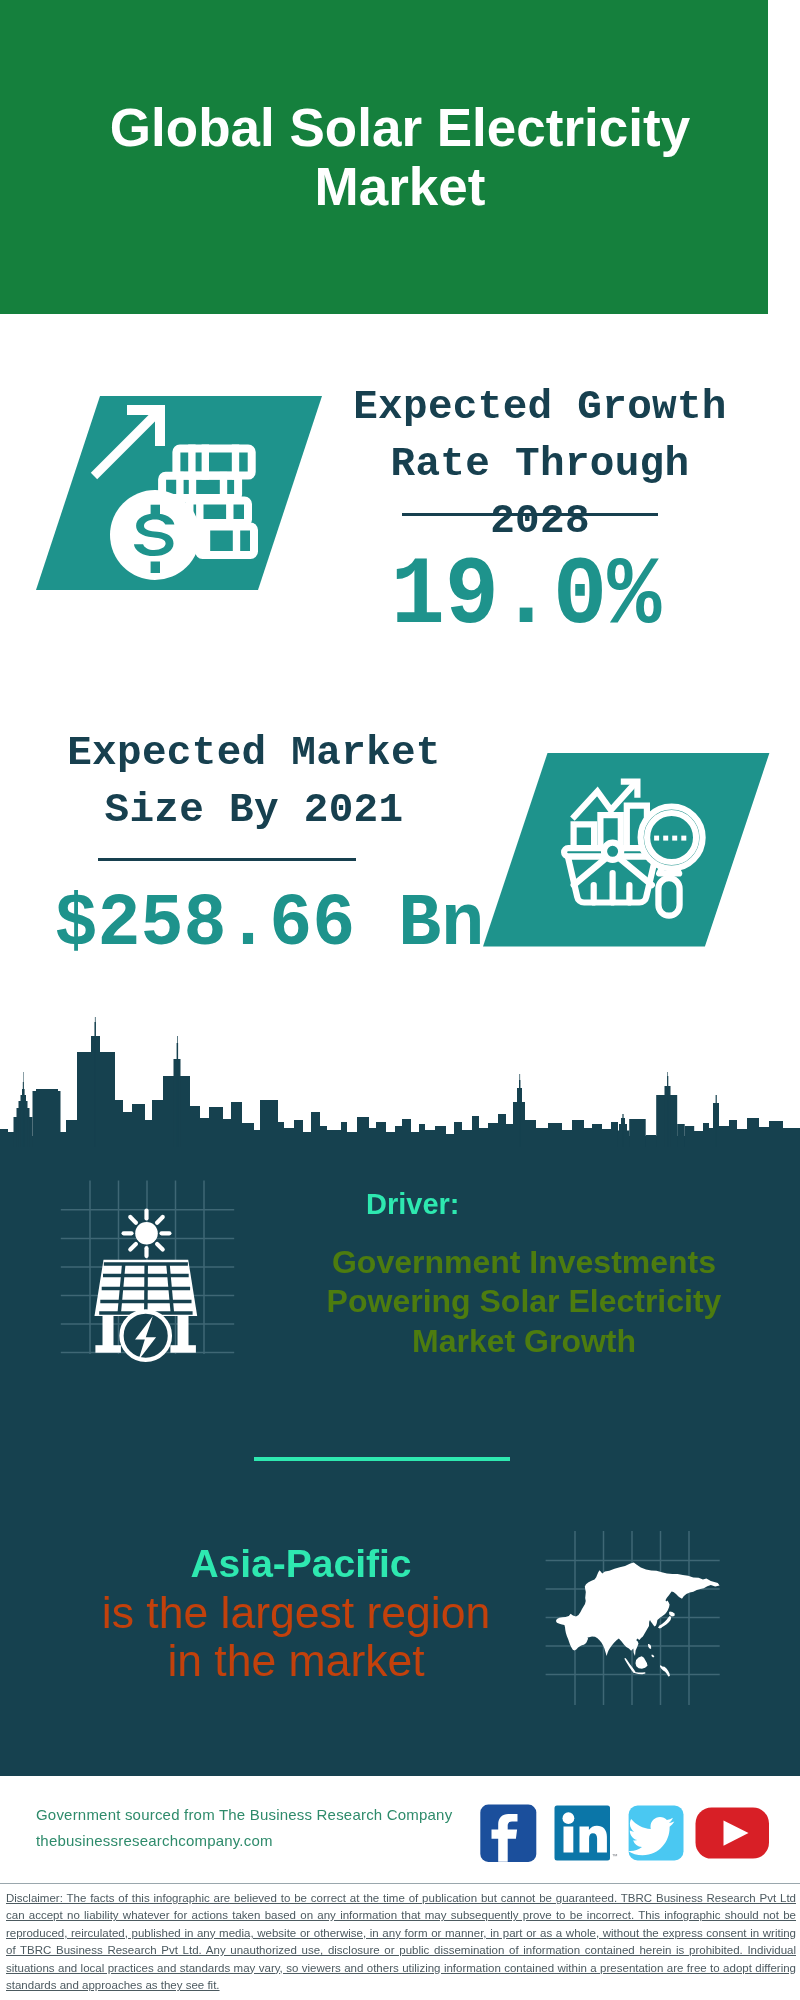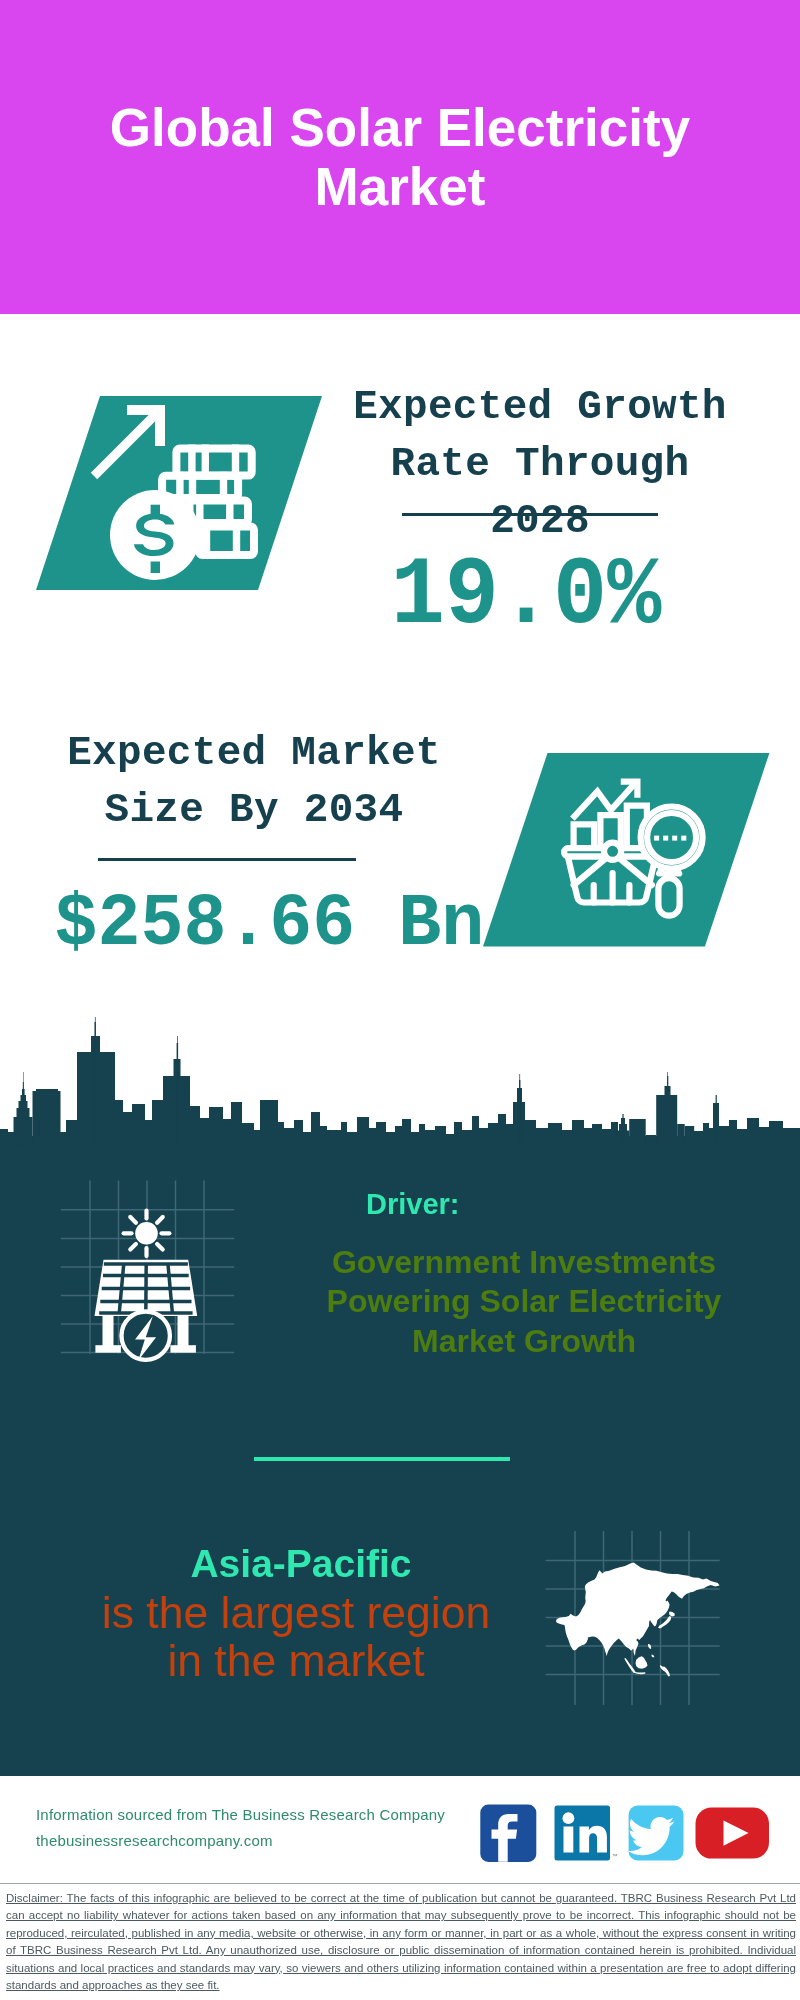--- a/index.html
+++ b/index.html
@@ -1,20 +1,20 @@
 <!DOCTYPE html>
 <html><head>
 <meta charset="utf-8">
 <style>
   html,body{margin:0;padding:0;}
   body{width:800px;height:2000px;background:#ffffff;font-family:"Liberation Sans",sans-serif;overflow:hidden;-webkit-font-smoothing:antialiased;}
   .page{position:relative;width:800px;height:2000px;overflow:hidden;}
 
   
-  .hdr{position:absolute;left:0;top:0;width:800px;height:314px;background:#d946ef;}
+  .hdr{position:absolute;left:0;top:0;width:724px;height:314px;background:#15803d;padding-left:44px;}
   .hdr h1{position:absolute;left:100px;top:98px;width:600px;margin:0;text-align:center;color:#fff;
           font-size:53px;font-weight:700;line-height:59px;}
   .statwrap{position:absolute;font-family:Liberation Mono, monospace;}
   .stat-head{position:absolute;width:100%;text-align:center;color:#17404f;font-size:41px;font-weight:700;line-height:57px;letter-spacing:0.3px;}
   .rule{position:absolute;height:3px;background:#17404f;}
   .bignum{position:absolute;width:100%;white-space:nowrap;text-align:center;color:#1e938c;font-size:97px;font-weight:700;line-height:97px;transform:scaleX(0.93);}
   .bignum2{font-size:75px;line-height:75px;transform:scaleX(0.955);}
 
   
   .darkbody{position:absolute;left:0;top:1136px;width:800px;height:640px;background:#16414f;}
@@ -92,21 +92,21 @@
     </g>
   </svg>
 
   <div class="statwrap" style="left:330px;top:379px;width:420px;height:280px;">
     <div class="stat-head">Expected Growth Rate Through 2028</div>
     <div class="rule" style="left:72px;top:134px;width:256px;"></div>
     <div class="bignum" style="top:169px;left:-14px;">19.0%</div>
   </div>
 
   <div class="statwrap" style="left:44px;top:725px;width:420px;height:270px;">
-    <div class="stat-head">Expected Market Size By 2034</div>
+    <div class="stat-head">Expected Market Size By 2021</div>
     <div class="rule" style="left:54px;top:133px;width:258px;"></div>
     <div class="bignum bignum2" style="top:162px;left:1px;">$258.66 Bn</div>
   </div>
 
   <svg class="icon-analysis" width="310" height="220" viewBox="0 0 310 220" style="position:absolute;left:470px;top:745px;">
     <polygon points="77.5,8 299.4,8 234.9,201.5 13,201.5" fill="#1e938c"></polygon>
     <g stroke="#ffffff" fill="none" stroke-width="6.2" stroke-linejoin="miter" stroke-linecap="butt">
 
       <polyline points="102.4,73.6 127.4,46.5 140.9,65.1 166.5,36.6"></polyline>
       <polyline points="150.8,36.6 167.4,36.6 167.4,52.8"></polyline>
@@ -320,21 +320,21 @@
       <line x1="15.6" y1="97.5" x2="189.7" y2="97.5"></line>
       <line x1="15.6" y1="126" x2="189.7" y2="126"></line>
       <line x1="15.6" y1="154.5" x2="189.7" y2="154.5"></line>
     </g>
     <g fill="#ffffff">
       <path d="M68.4,52.0 L69.6,50.3 L72.3,53.5 L74.9,51.6 L79.3,50.8 L84.5,48.7 L89.8,47.3 L95.0,45.9 L100.3,43.4 L103.8,42.4 L106.4,44.6 L110.8,47.6 L116.0,49.4 L121.3,50.4 L126.5,50.8 L131.8,52.2 L137.0,53.4 L142.3,53.9 L147.5,53.9 L152.8,55.1 L158.1,55.7 L163.3,57.4 L168.6,57.8 L172.9,59.5 L176.4,58.6 L180.8,60.9 L184.3,62.1 L187.8,63.0 L189.6,65.6 L185.2,66.5 L180.8,65.1 L177.3,66.2 L173.8,68.3 L170.3,69.1 L166.8,70.0 L163.3,71.8 L159.8,72.6 L156.3,73.9 L153.7,76.2 L152.0,78.8 L149.0,77.0 L146.0,74.0 L143.5,72.0 L141.6,71.6 L139.1,74.9 L136.7,78.1 L135.5,80.2 L136.3,81.4 L137.5,80.6 L138.7,82.6 L139.6,84.6 L139.1,87.1 L137.9,89.9 L136.7,92.0 L135.1,94.0 L133.4,95.2 L131.8,96.4 L130.2,97.6 L128.6,98.9 L127.4,100.1 L127.0,102.1 L126.5,104.1 L125.7,105.8 L124.5,106.6 L123.3,104.9 L122.1,103.3 L120.9,101.7 L120.0,100.1 L119.2,101.7 L119.0,105.9 L118.1,107.6 L116.8,109.8 L115.5,112.0 L114.2,114.2 L112.9,116.4 L111.1,118.1 L109.4,119.9 L107.2,118.6 L106.3,120.3 L107.6,121.2 L108.5,123.4 L107.2,126.9 L105.6,130.5 L105.0,136.1 L103.7,133.0 L103.3,128.6 L101.1,130.8 L98.9,128.6 L96.3,126.9 L94.1,124.7 L91.4,121.2 L88.8,118.6 L86.5,120.2 L84.0,122.8 L81.8,125.5 L80.0,128.0 L78.5,130.5 L77.5,133.0 L76.6,136.1 L75.6,132.5 L74.4,128.6 L73.0,125.2 L71.4,122.4 L69.5,120.2 L67.5,118.3 L65.0,116.8 L62.0,116.4 L59.0,117.2 L57.5,117.6 L58.1,118.8 L57.5,120.0 L56.6,122.2 L55.3,123.8 L53.8,124.7 L51.9,125.3 L50.0,126.3 L48.1,127.5 L46.3,129.4 L44.4,130.6 L42.8,129.7 L41.3,127.2 L40.0,124.4 L39.1,121.9 L38.1,119.1 L36.9,116.3 L35.9,113.1 L35.3,110.0 L35.0,107.2 L34.4,105.0 L31.9,104.4 L29.4,103.8 L26.9,102.8 L25.9,100.9 L26.9,99.1 L29.4,97.8 L32.5,97.2 L35.6,96.9 L38.8,95.9 L40.6,93.8 L43.0,95.5 L46.0,96.5 L48.5,95.0 L50.5,92.0 L52.0,89.0 L53.5,86.5 L55.0,84.0 L55.7,81.0 L55.2,78.0 L55.5,75.0 L55.8,72.0 L55.2,69.0 L54.8,66.5 L56.0,64.2 L58.5,62.3 L61.5,60.8 L64.5,59.5 L66.2,57.2 L67.3,54.5 Z M139.8,91.6 l2.6,0.5 l2.4,1.6 l-0.4,2.2 l-2.6,0.6 l-2.4,-1.8 l-0.4,-2.2 z M140.0,95.8 l1.2,1.8 l-0.6,2.4 l-1.8,2.2 l-2.2,2.0 l-2.6,1.8 l-2.6,1.6 l-2.0,0.8 l-1.4,-1.0 l1.6,-1.8 l2.4,-1.6 l2.4,-2.0 l2.2,-2.2 l1.6,-2.2 l1.8,-1.8 z M130.0,105.6 l1.6,0.6 l0.4,1.4 l-1.6,0.6 l-1.4,-1.0 l0.2,-1.6 z M119.0,124.0 l1.2,1.4 l0.2,2.4 l-1.2,0.4 l-1.0,-1.8 l-0.2,-2.4 z M120.0,124.5 l1.0,1.6 l0.2,2.4 l-1.2,0.4 l-0.8,-1.8 l-0.2,-2.6 z M122.0,134.5 l1.4,0.8 l1.0,1.2 l-1.2,1.0 l-1.4,-1.0 l-0.4,-1.4 z M95.5,138.0 l1.6,2.0 l2.2,3.2 l2.4,3.4 l2.4,3.2 l1.6,2.4 l-1.8,1.0 l-2.2,-2.8 l-2.4,-3.4 l-2.2,-3.4 l-1.8,-3.2 l-1.0,-2.0 z M108.5,137.5 l3.2,-1.2 l2.2,1.4 l1.4,2.6 l1.6,2.6 l0.6,2.8 l-2.4,2.0 l-3.2,1.0 l-3.2,-0.4 l-2.4,-2.0 l-0.8,-3.0 l0.6,-3.4 l2.4,-2.4 z M105.0,152.0 l3.4,0.4 l3.8,0.2 l3.0,-0.4 l0.2,1.4 l-3.2,0.6 l-3.8,-0.2 l-3.2,-0.8 z M130.5,145.0 l1.8,1.4 l2.2,0.4 l2.0,1.6 l1.6,2.4 l1.4,2.8 l0.4,2.4 l-1.6,0.4 l-1.4,-2.4 l-1.8,-2.2 l-2.0,-1.4 l-2.0,-1.8 l-1.2,-2.0 l0.6,-1.6 z"></path>
     </g>
   </svg>
 
   <div class="srcblk">
-    <div>Information sourced from The Business Research Company</div>
+    <div>Government sourced from The Business Research Company</div>
     <div>thebusinessresearchcompany.com</div>
   </div>
 
   <svg class="social" width="300" height="62" viewBox="0 0 300 62" style="position:absolute;left:478px;top:1803px;">
     <g>
       <rect x="2.3" y="1.6" width="56" height="57.3" rx="8" fill="#1b4f9c"></rect>
       <path d="M39.5 18.6 h-5.5 c-3.2 0 -4.3 1.6 -4.3 4.2 v3.7 h9.4 l-1.2 9.2 h-8.2 v23.1 h-9.5 V35.7 h-6.7 v-9.2 h6.7 v-5.2 c0 -6.7 4.1 -10.4 10.1 -10.4 h9.2 z" fill="#ffffff"></path>
     </g>
     <g>
       <rect x="76.5" y="2.5" width="55.5" height="54.9" rx="2.5" fill="#0b76a8"></rect>

